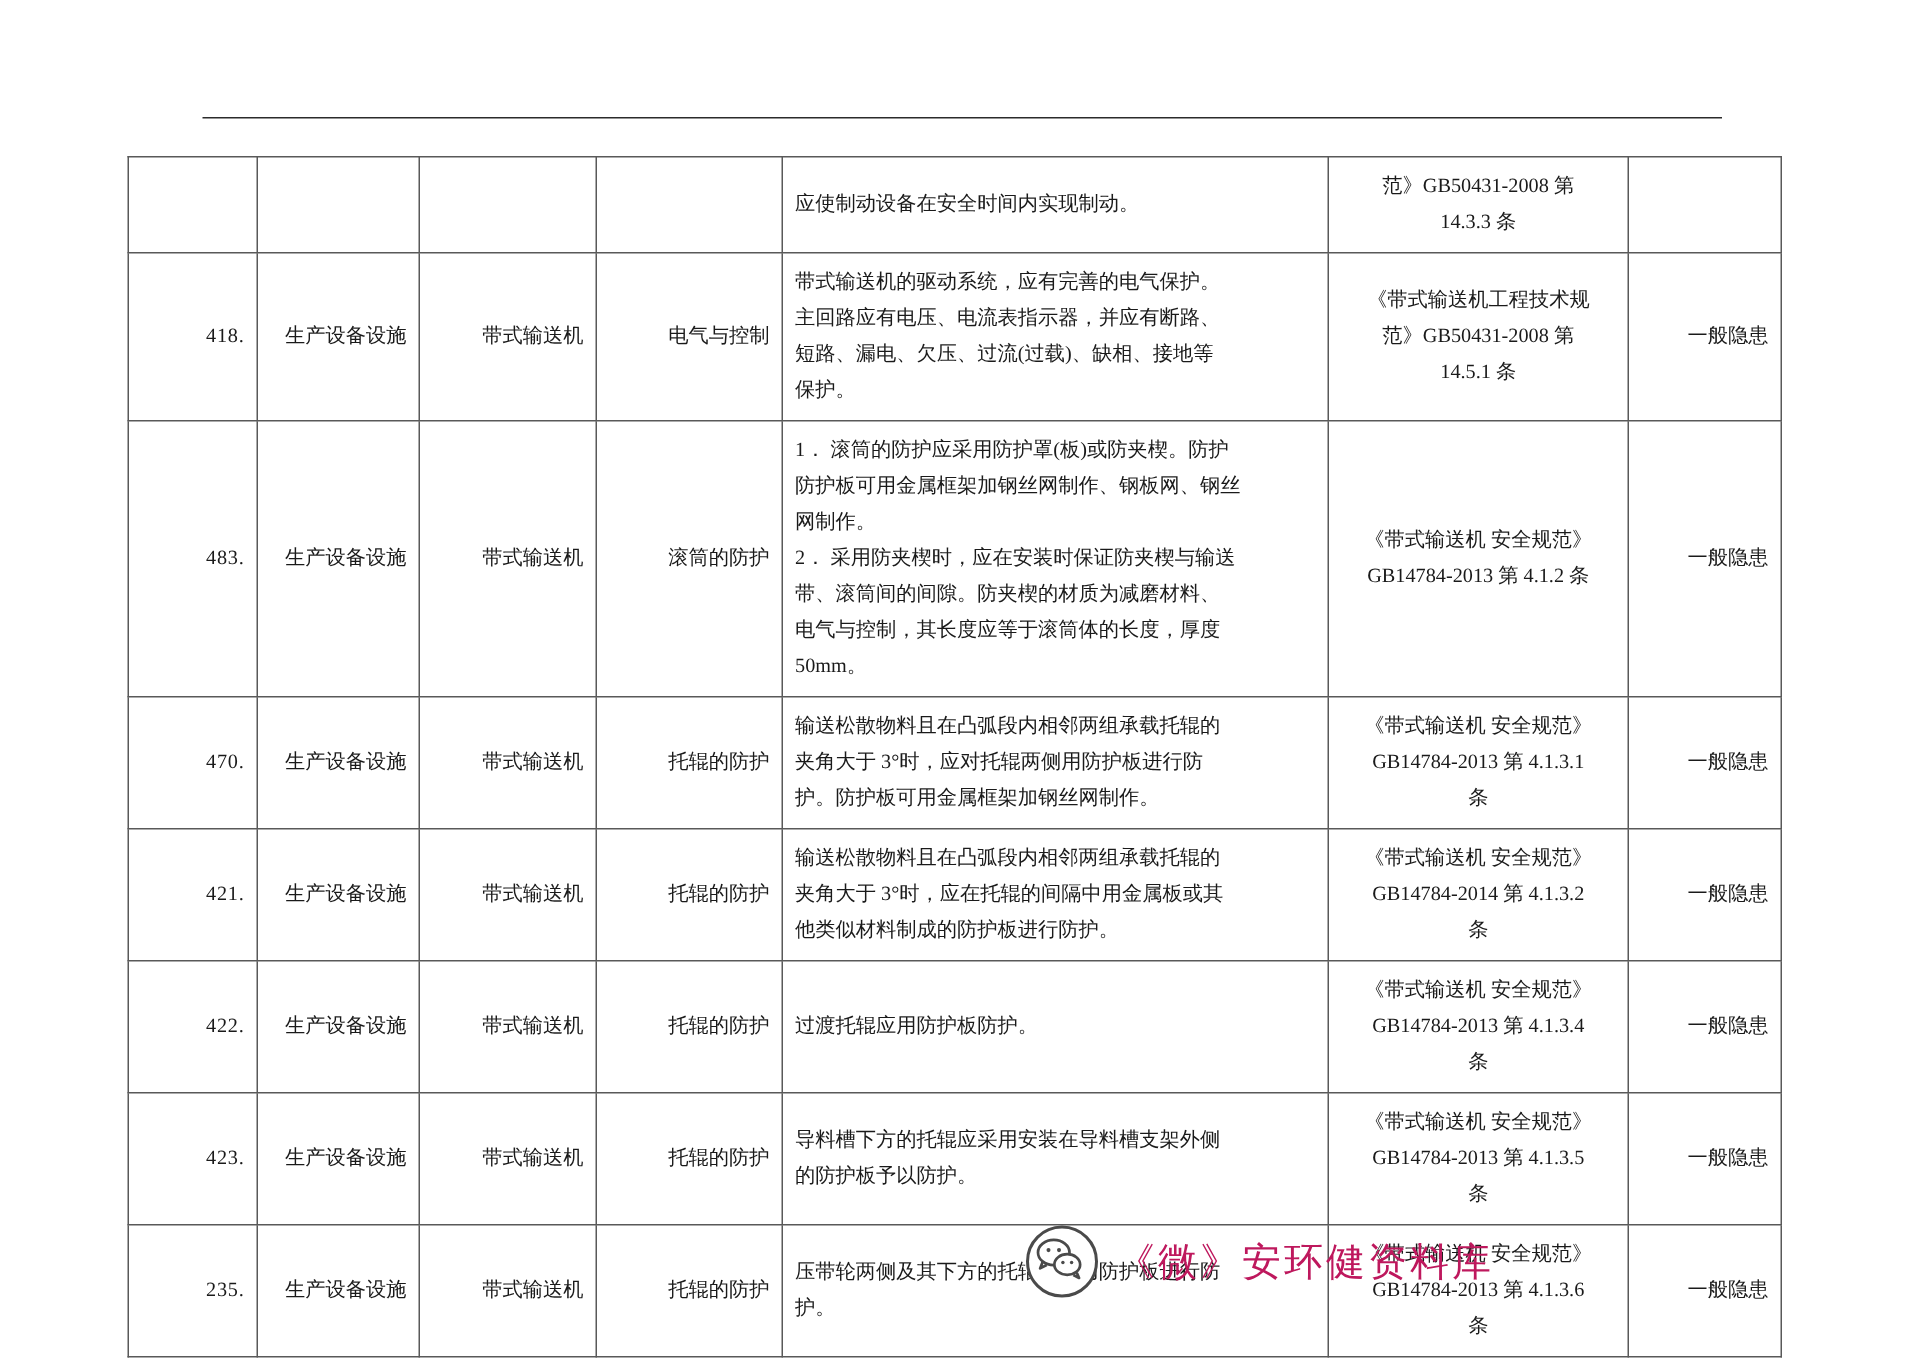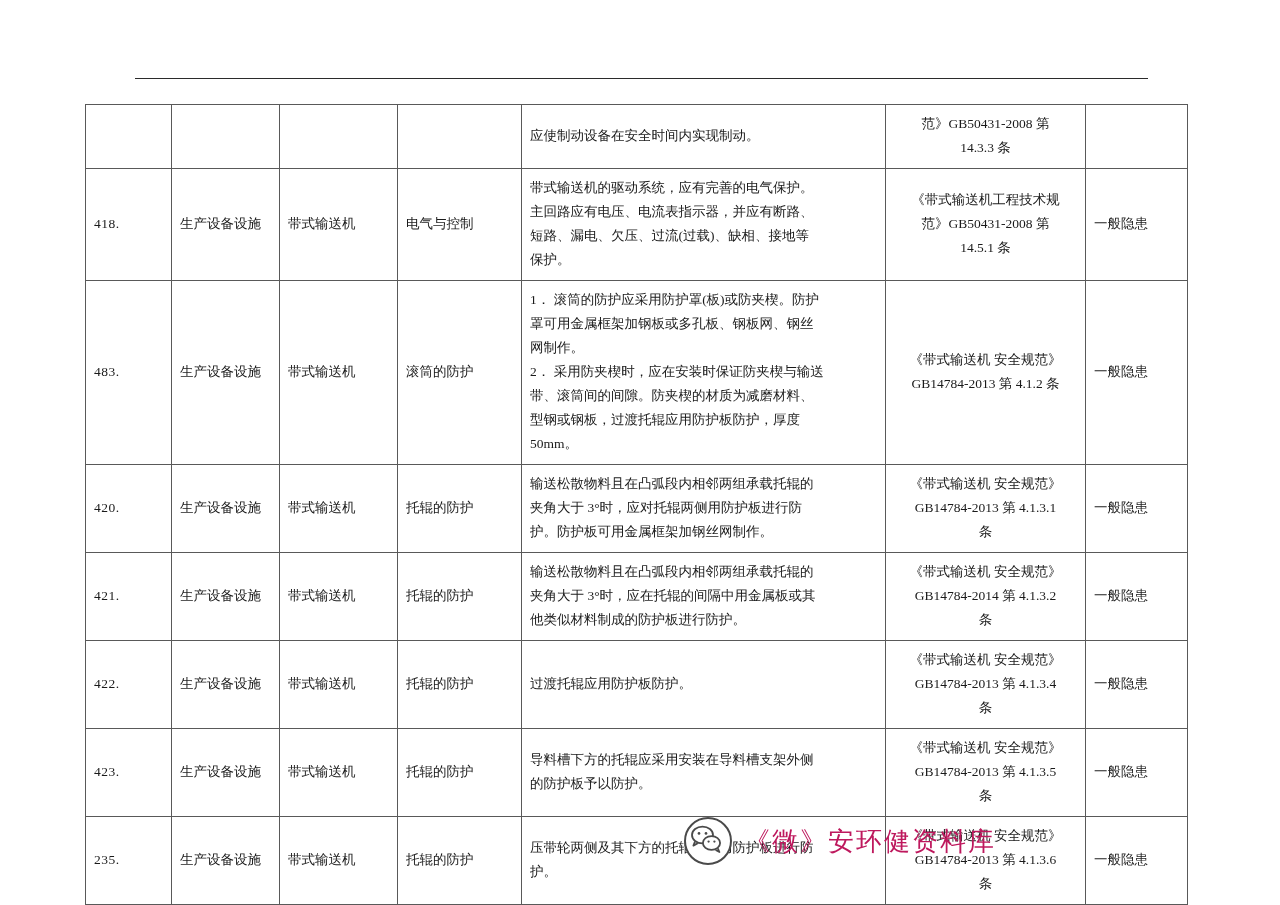--- a/index.html
+++ b/index.html
@@ -50,21 +50,21 @@
   }
   col.c-num { width: 86px; }
   col.c-cat { width: 108px; }
   col.c-equip { width: 118px; }
   col.c-topic { width: 124px; }
   col.c-desc { width: 364px; }
   col.c-ref { width: 200px; }
   col.c-level { width: 102px; }
 
   td.num, td.cat, td.equip, td.topic, td.level {
-    text-align: left;
+    text-align: right;
   }
   td.desc {
     text-align: left;
   }
   td.ref {
     text-align: center;
   }
   td.desc, td.ref {
     line-height: 1.78;
   }
@@ -160,35 +160,35 @@
             </td>
             <td class="level">一般隐患</td>
           </tr>
           <tr>
             <td class="num">483.</td>
             <td class="cat">生产设备设施</td>
             <td class="equip">带式输送机</td>
             <td class="topic">滚筒的防护</td>
             <td class="desc">
               <span class="desc-line">1． 滚筒的防护应采用防护罩(板)或防夹楔。防护</span>
-              <span class="desc-line">罩可用金属框架加钢板或多孔板、钢板网、钢丝</span>
+              <span class="desc-line">防护板可用金属框架加钢丝网制作、钢板网、钢丝</span>
               <span class="desc-line">网制作。</span>
               <span class="desc-line">2． 采用防夹楔时，应在安装时保证防夹楔与输送</span>
               <span class="desc-line">带、滚筒间的间隙。防夹楔的材质为减磨材料、</span>
-              <span class="desc-line">型钢或钢板，过渡托辊应用防护板防护，厚度</span>
+              <span class="desc-line">电气与控制，其长度应等于滚筒体的长度，厚度</span>
               <span class="desc-line">50mm。</span>
             </td>
             <td class="ref">
               <span class="ref-text">《带式输送机 安全规范》</span>
               <span class="ref-text">GB14784-2013 第 4.1.2 条</span>
             </td>
             <td class="level">一般隐患</td>
           </tr>
           <tr>
-            <td class="num">420.</td>
+            <td class="num">470.</td>
             <td class="cat">生产设备设施</td>
             <td class="equip">带式输送机</td>
             <td class="topic">托辊的防护</td>
             <td class="desc">
               <span class="desc-line">输送松散物料且在凸弧段内相邻两组承载托辊的</span>
               <span class="desc-line">夹角大于 3°时，应对托辊两侧用防护板进行防</span>
               <span class="desc-line">护。防护板可用金属框架加钢丝网制作。</span>
             </td>
             <td class="ref">
               <span class="ref-text">《带式输送机 安全规范》</span>

